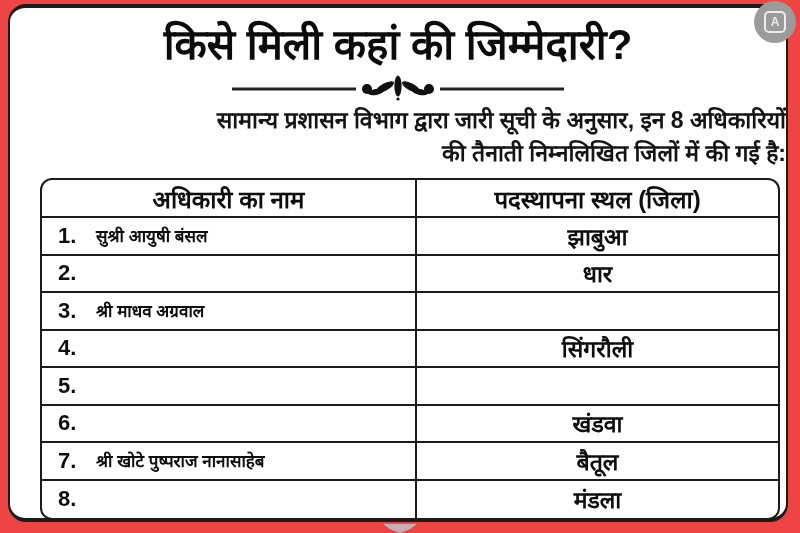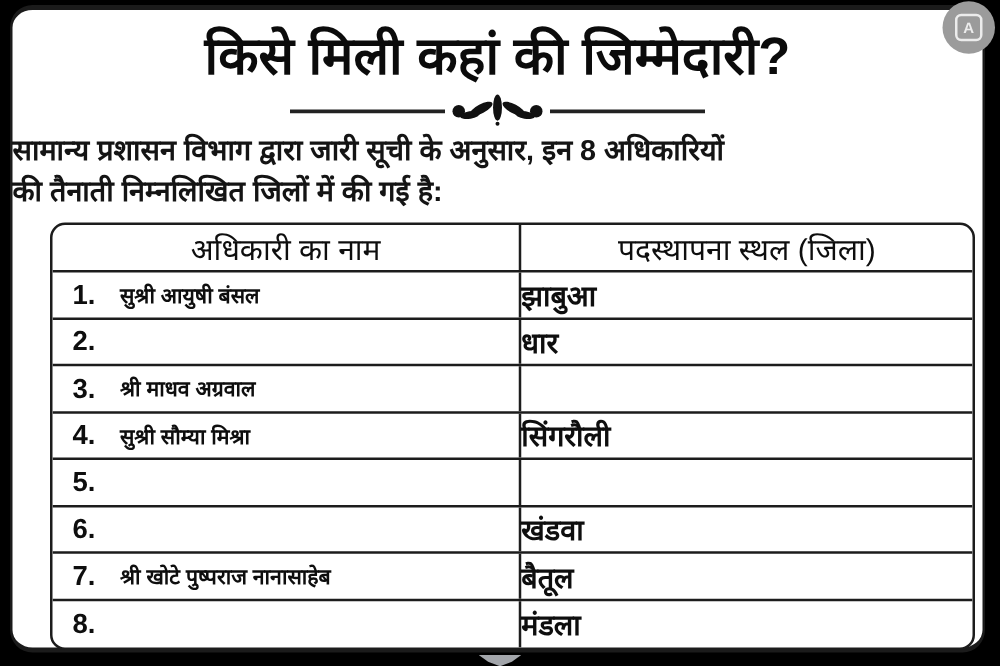--- a/index.html
+++ b/index.html
@@ -3,21 +3,21 @@
 <meta charset="utf-8">
 <style>
   html, body { margin: 0; padding: 0; }
   body {
     width: 800px; height: 533px;
     background: #ffffff;
     font-family: "Liberation Sans", "DejaVu Sans", sans-serif;
     color: #0e0e0e;
     overflow: hidden;
   }
-  #page { position: relative; width: 800px; height: 533px; background: #000000; }
+  #page { position: relative; width: 800px; height: 533px; background: #ef4444; }
 
   .card {
     position: absolute; left: 8px; top: 4px;
     width: 776px; height: 510px;
     background: #ffffff;
     border: 2px solid #1b1b1b;
     border-top-width: 4px; border-bottom-width: 4px;
     border-radius: 18px;
   }
 
@@ -28,21 +28,21 @@
     letter-spacing: 0px;
     color: #0b0b0b;
     line-height: 54px;
     white-space: nowrap;
   }
 
   .divider { position: absolute; left: 0; top: 66px; width: 100%; text-align: center; line-height: 0; }
 
   .subtitle {
     position: absolute; left: 0; top: 96px; width: 100%;
-    text-align: left;
+    text-align: right;
     font-size: 23px; font-weight: 600;
     line-height: 33px;
     color: #141414;
   }
 
   .table-wrap {
     position: absolute; left: 30px; top: 170px;
     width: 740px; height: 342px;
     border: 2px solid #1c1c1c;
     border-radius: 12px;
@@ -53,22 +53,22 @@
     grid-template-rows: 38px repeat(8, 1fr);
   }
   .t-row {
     display: grid;
     grid-template-columns: 375px 1fr;
     border-bottom: 2px solid #1c1c1c;
   }
   .t-row:last-child { border-bottom: none; }
   .cell { display: flex; align-items: center; box-sizing: border-box; }
   .cell.left  { border-right: 2px solid #1c1c1c; padding-left: 16px; }
-  .cell.right { }
-  .t-row.header .cell { justify-content: center; padding-left: 0; font-weight: 400; font-size: 24px; }
+  .cell.right { justify-content: center; }
+  .t-row.header .cell { justify-content: center; padding-left: 0; font-weight: 700; font-size: 24px; }
   .row-num  { width: 38px; font-size: 22px; font-weight: 600; flex: 0 0 38px; }
   .row-name { font-size: 17px; font-weight: 600; white-space: nowrap; }
   .row-district { font-size: 23px; font-weight: 600; }
 
   .watermark {
     position: absolute; left: 754px; top: 1px;
     width: 42px; height: 42px; border-radius: 50%;
     background: #9b9b9b;
     display: flex; align-items: center; justify-content: center;
     z-index: 5;
@@ -147,21 +147,20 @@
       <div class="t-row">
         <div class="cell left">
           <span class="row-num">3.</span>
           <span class="row-name">श्री माधव अग्रवाल</span>
         </div>
       </div>
 
       <div class="t-row">
         <div class="cell left">
           <span class="row-num">4.</span>
-          <span class="row-name">सुश्री सौम्या मिश्रा</span>
         </div>
         <div class="cell right">
           <span class="row-district">सिंगरौली</span>
         </div>
       </div>
 
       <div class="t-row">
         <div class="cell left">
           <span class="row-num">5.</span>
         </div>

